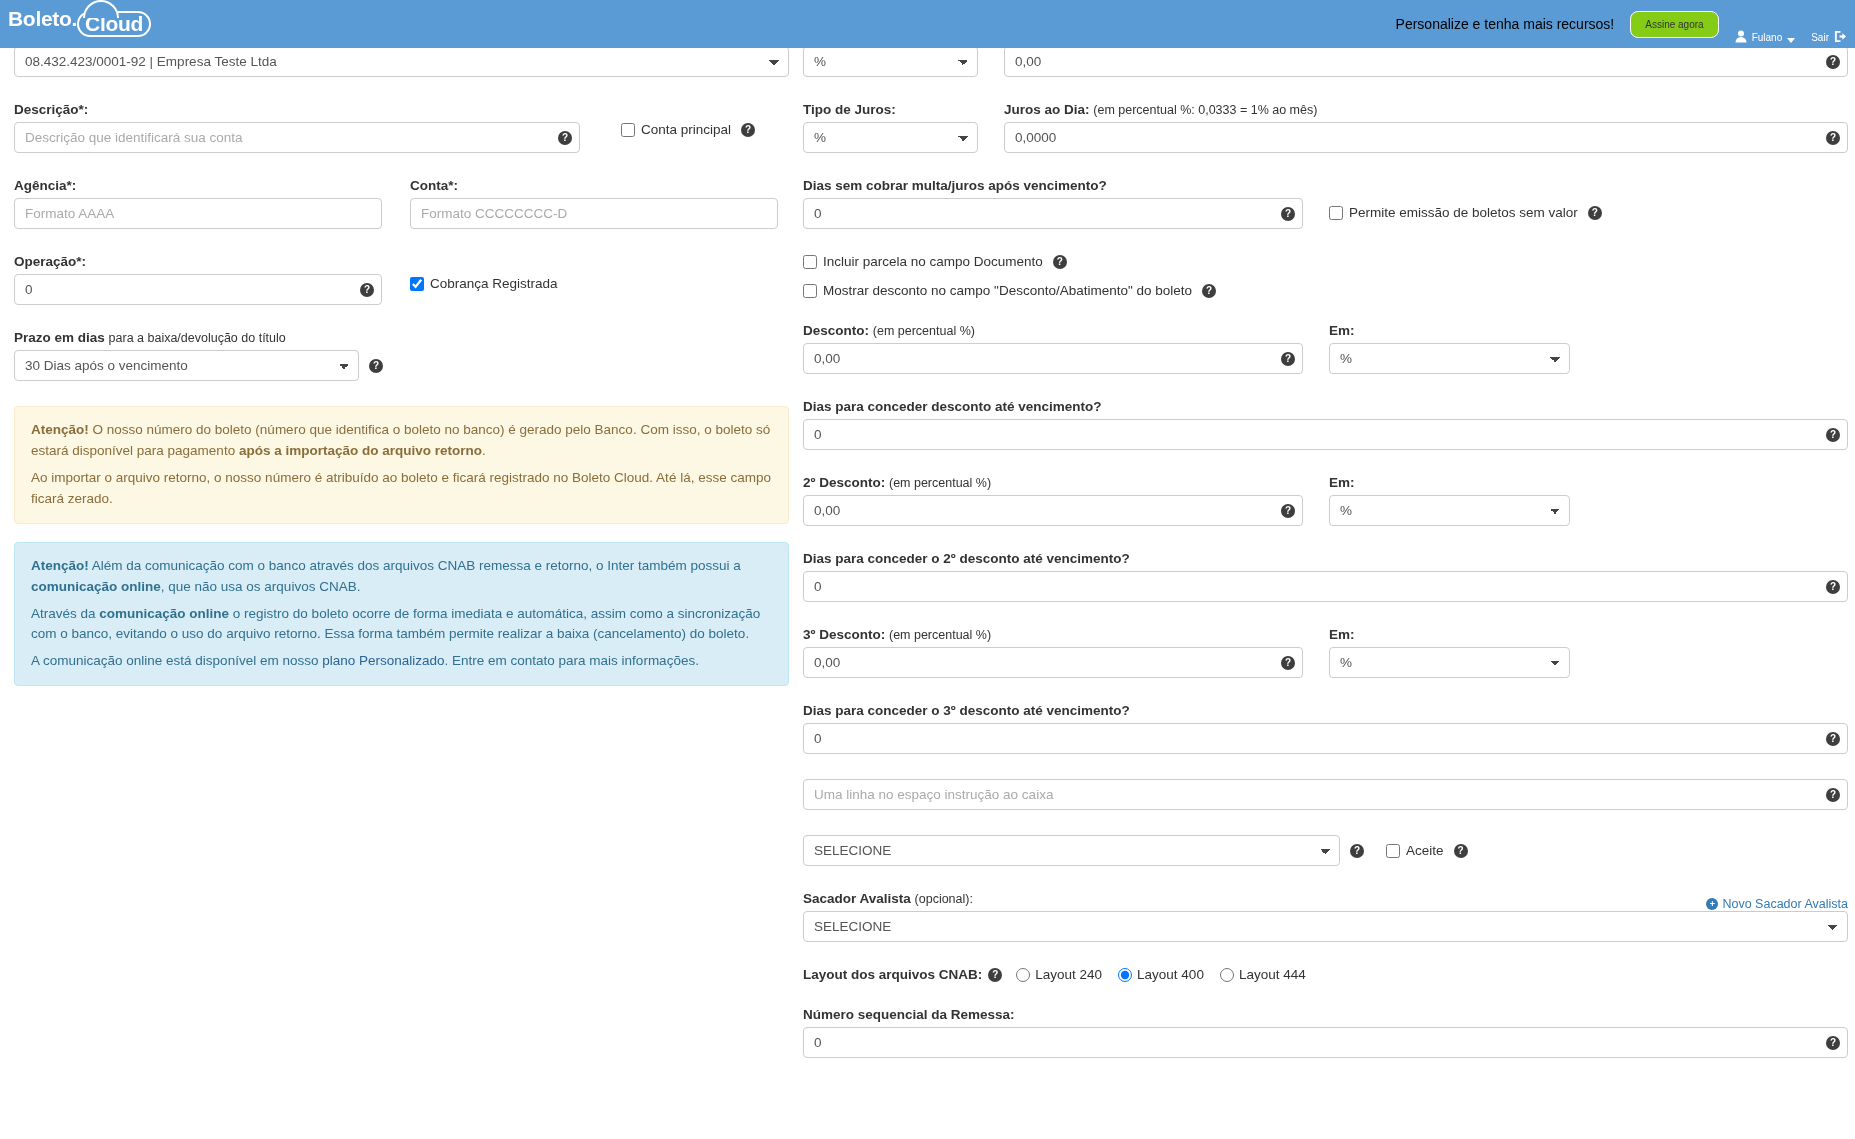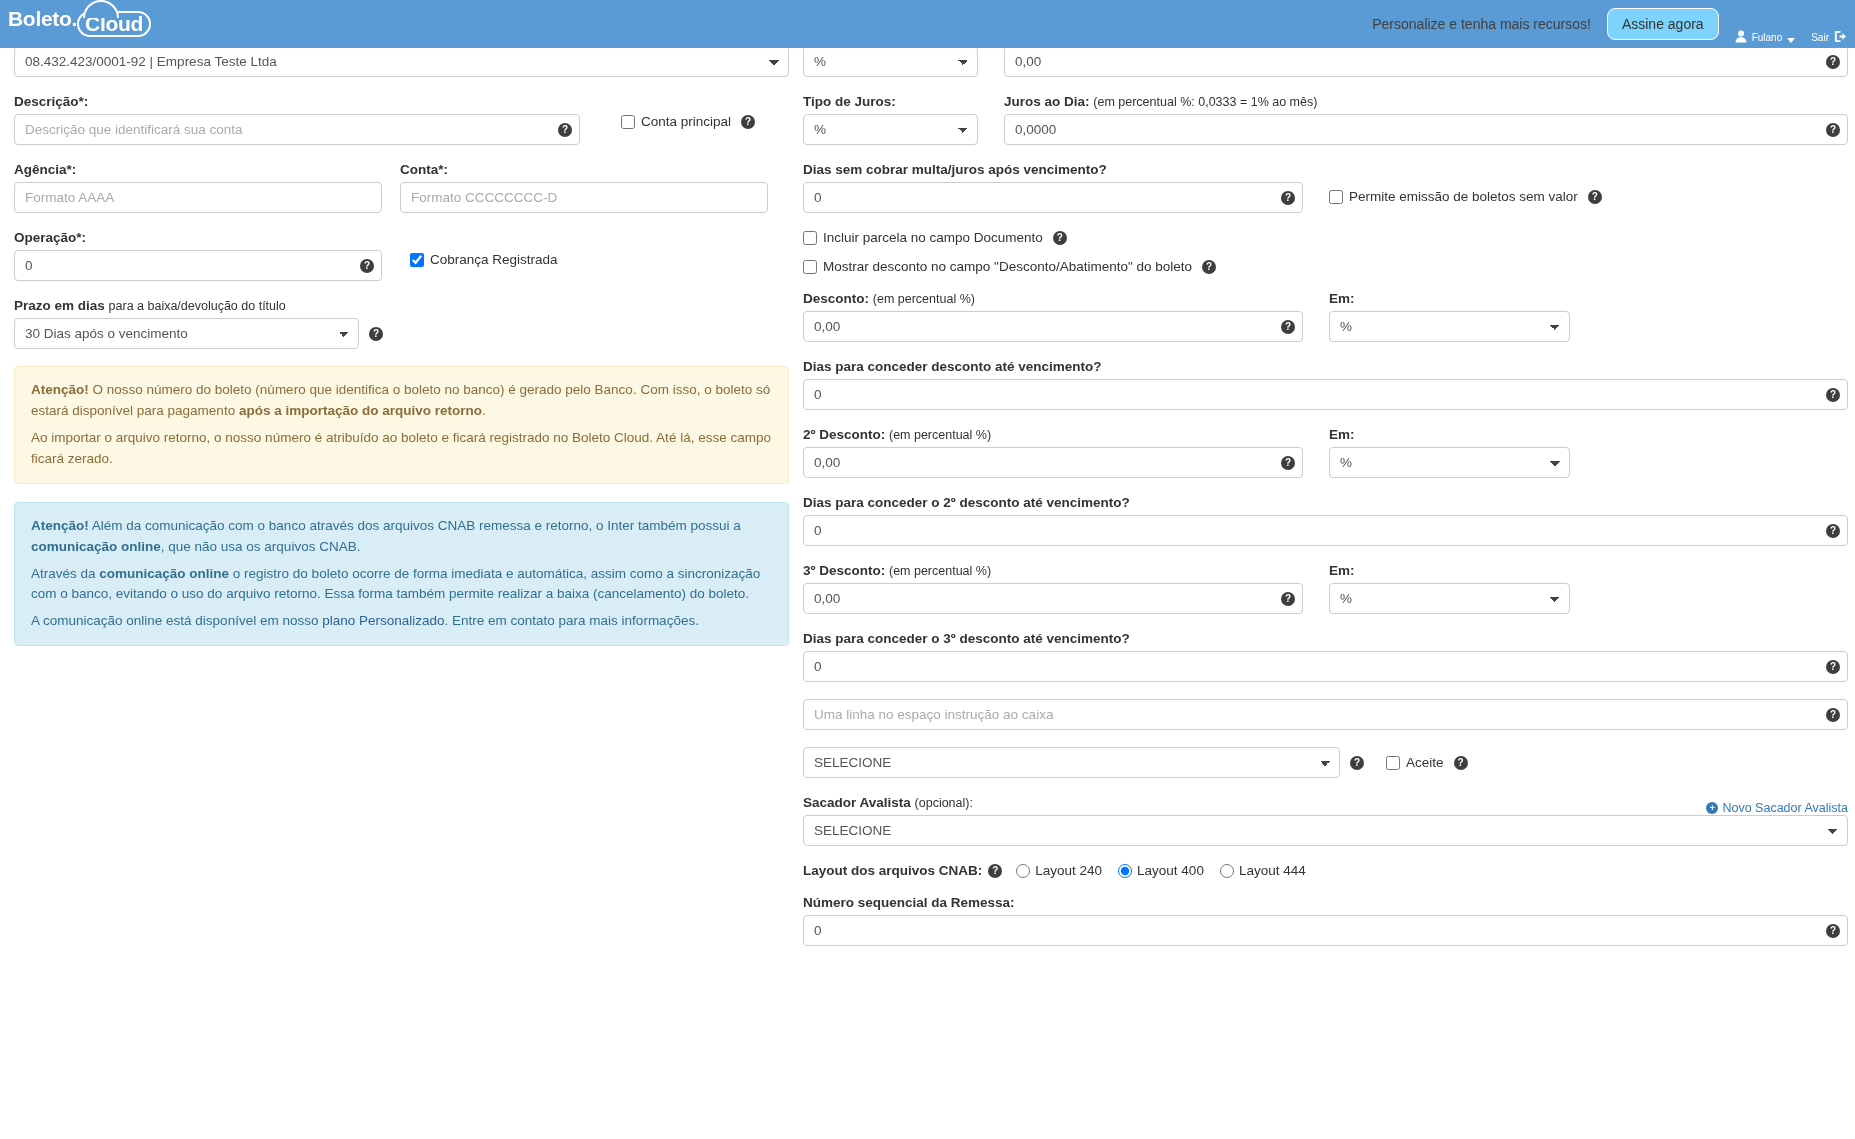--- a/index.html
+++ b/index.html
@@ -22,37 +22,37 @@
   .cloud-badge{ position:relative; display:inline-block; }
   .cloud-badge .ring{
     border:2px solid #fff; border-radius:16px; padding:0px 6px 1px 6px; display:inline-block;
   }
   .cloud-puff{
     position:absolute; top:-11px; left:6px; width:36px; height:18px;
     border:2px solid #fff; border-bottom:none;
     border-radius:20px 20px 0 0; background:#5b9bd5;
   }
   .nav-right{ display:flex; align-items:center; gap:16px; padding-right:8px; }
-  .nav-promo{ color:#404040; font-size:14px; }
+  .nav-promo{ color:#000000; font-size:14px; }
   .nav-btn{
-    background:#7dd3fc; color:#333; border:1px solid #fff; border-radius:8px;
-    padding:7px 14px; font-size:14px; cursor:pointer;
+    background:#84cc16; color:#333; border:1px solid #fff; border-radius:8px;
+    padding:7px 14px; font-size:10px; cursor:pointer;
     font-family:"Liberation Sans", sans-serif;
   }
   .nav-link{ color:#fff; font-size:10px; display:flex; align-items:flex-end; gap:5px; cursor:pointer;margin-top:24px;}
   .caret{ border-left:4px solid transparent; border-right:4px solid transparent; border-top:5px solid #fff; display:inline-block;}
 
   
   .page{ position:absolute; top:0; left:0; width:1855px; }
   .col-left{ position:absolute; left:14px; top:26px; width:775px; }
   .col-right{ position:absolute; left:803px; top:26px; width:1045px; }
 
   .lbl{ font-weight:bold; font-size:13.5px; color:#333; margin:0 0 5px 0; display:block; }
   .lbl .thin{ font-weight:normal; font-size:12.5px; }
-  .fgroup{ margin-bottom:17px; }
+  .fgroup{ margin-bottom:25px; }
 
   .ctl{ position:relative; }
   input.fi, select.fs{
     width:100%; height:31px; border:1px solid #ccc; border-radius:4px;
     padding:4px 28px 4px 10px; font-size:13.5px; color:#555; background:#fff;
     font-family:"Liberation Sans", sans-serif; outline:none;
   }
   input.fi::placeholder{ color:#aaa; }
   select.fs{
     -webkit-appearance:none; appearance:none;
@@ -157,21 +157,21 @@
           <span class="help">?</span>
         </div>
         <label class="cb-wrap">
           <input type="checkbox" style="">
           <span>Conta principal</span>
           <span class="help inline">?</span>
         </label>
       </div>
     </div>
 
-    <div class="fgroup row" style="gap:18px;">
+    <div class="fgroup row" style="gap:28px;">
       <div style="width:368px;">
         <label class="lbl">Agência*:</label>
         <div class="ctl">
           <input class="fi" placeholder="Formato AAAA" style="">
         </div>
       </div>
       <div style="width:368px;">
         <label class="lbl">Conta*:</label>
         <div class="ctl">
           <input class="fi" placeholder="Formato CCCCCCCC-D" style="">

